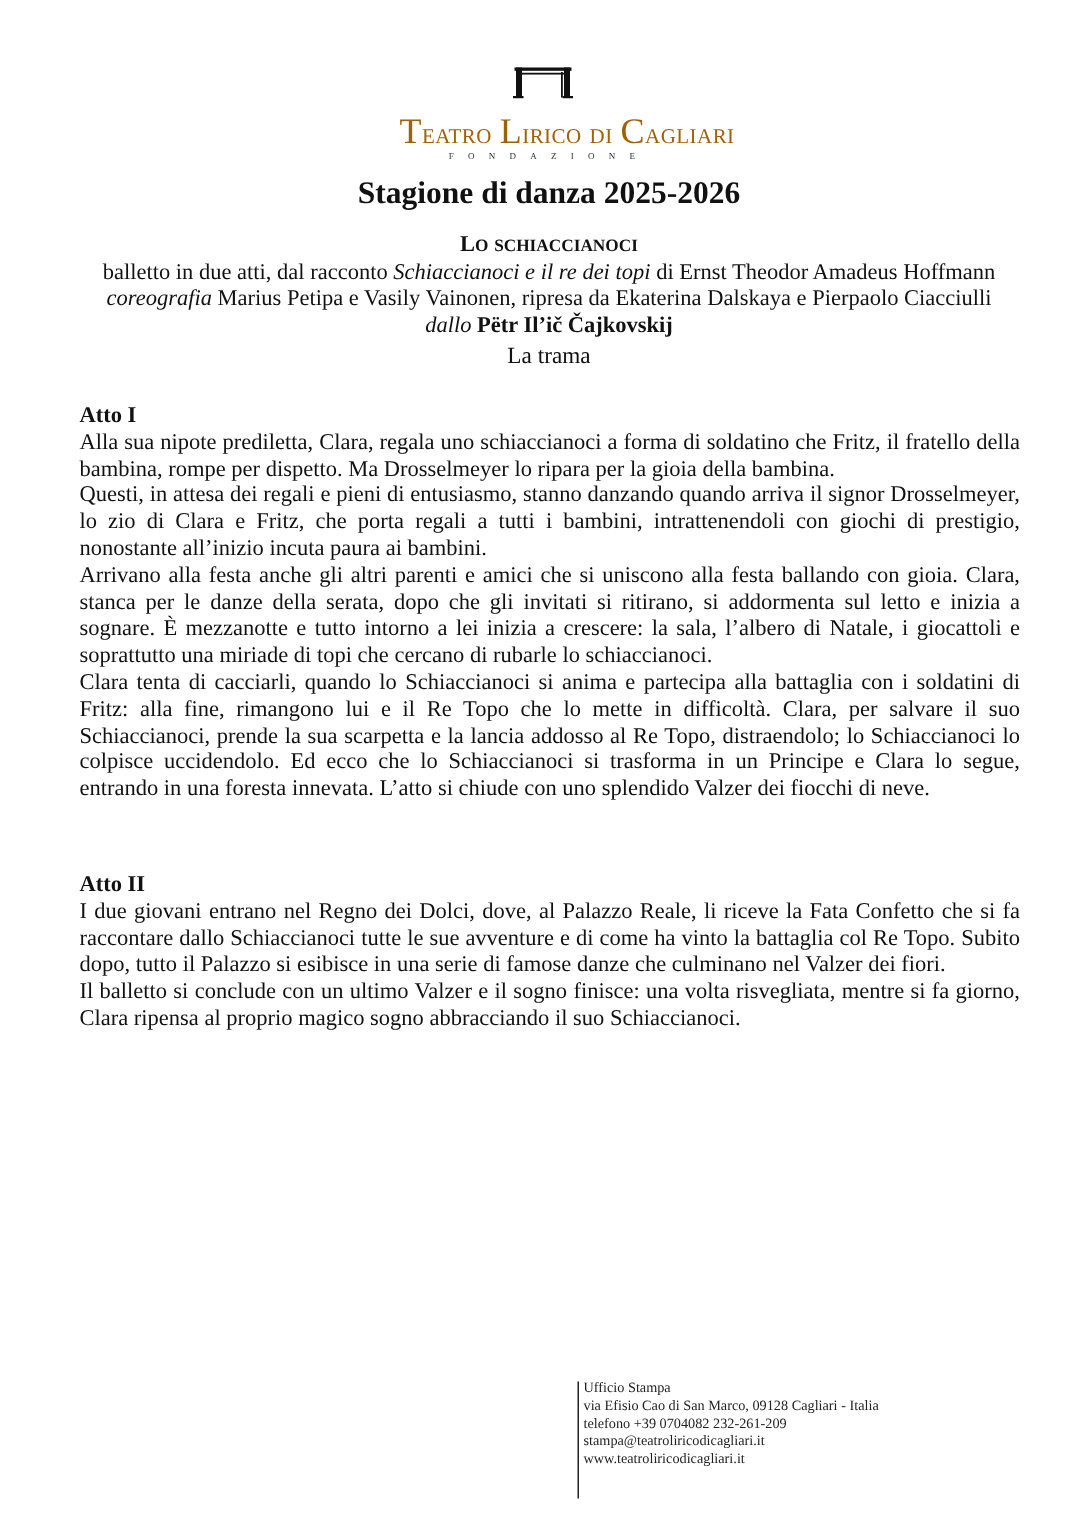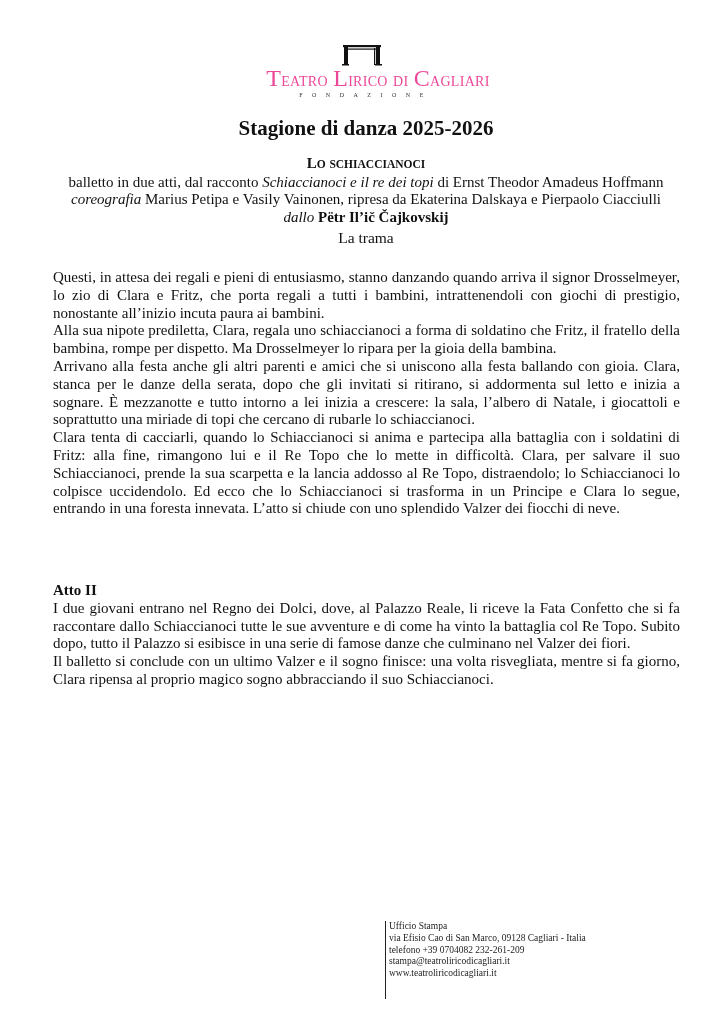--- a/index.html
+++ b/index.html
@@ -29,24 +29,24 @@
       text-align: center;
     }
     .logo-mark {
       display: block;
       margin: 0 auto;
       width: 42px;
       height: 22px;
     }
     .logo-title {
       display: block;
-      margin-top: 1px;
+      margin-top: 11px;
       font-size: 20px;
       letter-spacing: 0.3px;
-      color: #ec4899;
+      color: #a16207;
       line-height: 22px;
       font-variant: small-caps;
       font-family: "Liberation Serif", "DejaVu Serif", serif;
       padding-left: 32px;
     }
     .logo-title .cap {
       font-size: 24px;
     }
     .logo-sub {
       display: block;
@@ -146,22 +146,23 @@
   <div class="header-block credits">
     <div class="work-title"><span>L</span><span class="sc">O</span> <span class="sc">SCHIACCIANOCI</span></div>
     <div><span>balletto in due atti, dal racconto </span><i>Schiaccianoci e il re dei topi</i><span> di Ernst Theodor Amadeus Hoffmann</span></div>
     <div><i>coreografia</i><span> Marius Petipa e Vasily Vainonen, ripresa da Ekaterina Dalskaya e Pierpaolo Ciacciulli</span></div>
     <div><i>dallo</i> <b>Pëtr Il’ič Čajkovskij</b></div>
   </div>
 
   <div class="header-block trama-heading">La trama</div>
 
   <div class="body-text act1">
+    <span class="act-heading">Atto I</span>
+    <p class="para">Alla sua nipote prediletta, Clara, regala uno schiaccianoci a forma di soldatino che Fritz, il fratello della bambina, rompe per dispetto. Ma Drosselmeyer lo ripara per la gioia della bambina.</p>
     <p class="para">Questi, in attesa dei regali e pieni di entusiasmo, stanno danzando quando arriva il signor Drosselmeyer, lo zio di Clara e Fritz, che porta regali a tutti i bambini, intrattenendoli con giochi di prestigio, nonostante all’inizio incuta paura ai bambini.</p>
-    <p class="para">Alla sua nipote prediletta, Clara, regala uno schiaccianoci a forma di soldatino che Fritz, il fratello della bambina, rompe per dispetto. Ma Drosselmeyer lo ripara per la gioia della bambina.</p>
     <p class="para">Arrivano alla festa anche gli altri parenti e amici che si uniscono alla festa ballando con gioia. Clara, stanca per le danze della serata, dopo che gli invitati si ritirano, si addormenta sul letto e inizia a sognare. È mezzanotte e tutto intorno a lei inizia a crescere: la sala, l’albero di Natale, i giocattoli e soprattutto una miriade di topi che cercano di rubarle lo schiaccianoci.</p>
     <p class="para">Clara tenta di cacciarli, quando lo Schiaccianoci si anima e partecipa alla battaglia con i soldatini di Fritz: alla fine, rimangono lui e il Re Topo che lo mette in difficoltà. Clara, per salvare il suo Schiaccianoci, prende la sua scarpetta e la lancia addosso al Re Topo, distraendolo; lo Schiaccianoci lo colpisce uccidendolo. Ed ecco che lo Schiaccianoci si trasforma in un Principe e Clara lo segue, entrando in una foresta innevata. L’atto si chiude con uno splendido Valzer dei fiocchi di neve.</p>
   </div>
 
   <div class="body-text act2">
     <span class="act-heading">Atto II</span>
     <p class="para">I due giovani entrano nel Regno dei Dolci, dove, al Palazzo Reale, li riceve la Fata Confetto che si fa raccontare dallo Schiaccianoci tutte le sue avventure e di come ha vinto la battaglia col Re Topo. Subito dopo, tutto il Palazzo si esibisce in una serie di famose danze che culminano nel Valzer dei fiori.</p>
     <p class="para">Il balletto si conclude con un ultimo Valzer e il sogno finisce: una volta risvegliata, mentre si fa giorno, Clara ripensa al proprio magico sogno abbracciando il suo Schiaccianoci.</p>
   </div>
 

